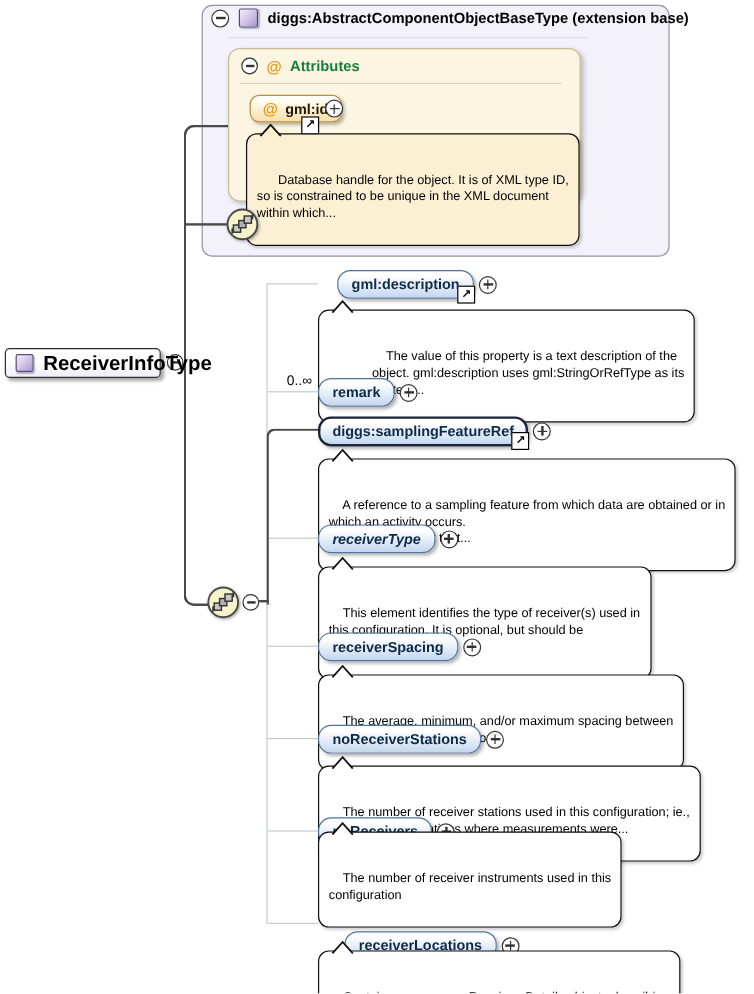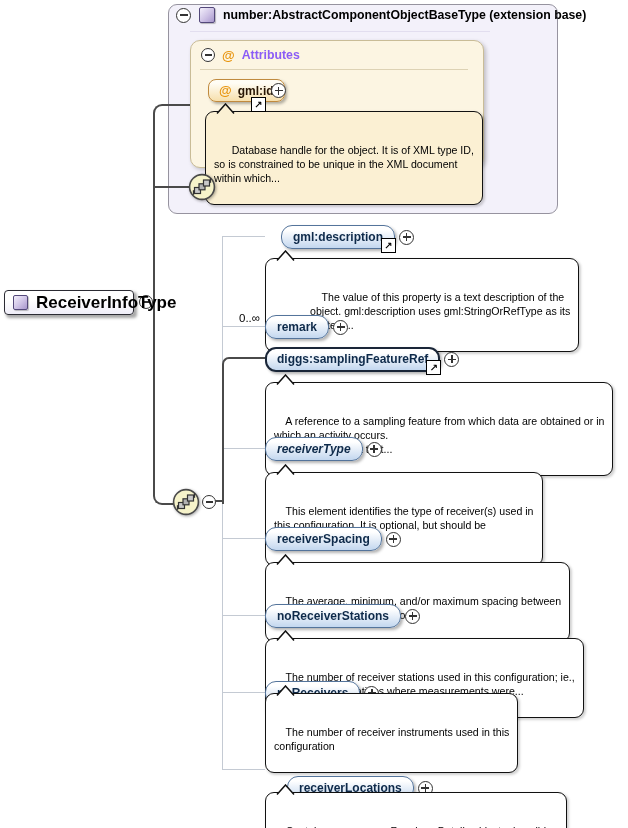--- a/index.html
+++ b/index.html
@@ -32,21 +32,21 @@
   .base-title .txt{font-size:12.3px;font-weight:bold;color:#000;white-space:nowrap;}
   .title-underline{position:absolute;left:190px;top:31px;width:300px;height:1px;background:#e2deef;z-index:2;}
   .ct-icon{box-sizing:border-box;width:16px;height:16px;border:1.5px solid #53487a;border-radius:2px;
            background:linear-gradient(135deg,#f3effb 0%,#cdc1e5 55%,#a796cc 100%);
            box-shadow:1px 1px 1px rgba(0,0,0,0.25);flex:0 0 auto;}
 
   
   .attr-box{position:absolute;left:190px;top:40px;width:292px;height:126px;background:#fcf5e2;
             border:1.5px solid #c9bc97;border-radius:10px;box-shadow:2px 2px 4px rgba(0,0,0,0.22);z-index:3;}
   .attr-head{position:absolute;left:10px;top:7px;display:flex;align-items:center;gap:7px;}
-  .attr-head .txt{font-size:12.3px;font-weight:bold;color:#8b5cf6;}
+  .attr-head .txt{font-size:12.3px;font-weight:bold;color:#15803d;}
   .at{color:#e8950f;font-weight:bold;font-size:13px;line-height:1;}
   .attr-sep{position:absolute;left:9px;top:28px;width:268px;height:1px;background:#ddd2b4;}
   .attr-pill{position:absolute;left:17px;top:38px;display:inline-flex;align-items:center;gap:6px;
              padding:3.5px 10px;border-radius:8px;border:1.5px solid #c08a3e;
              background:linear-gradient(#fffdf5 15%,#f6dfac 100%);
              box-shadow:2px 2px 3px rgba(0,0,0,0.3);font-size:12px;font-weight:bold;color:#271503;white-space:nowrap;}
   .attr-plus{left:80px;top:42px;width:15px;height:15px;z-index:5;}
 
   
   .ref{box-sizing:border-box;width:15px;height:15px;background:#fff;border:1.9px solid #000;
@@ -98,21 +98,21 @@
   <div class="line stub" style="top:692px"></div>
   <div class="line stub" style="top:769px"></div>
   <div class="line dark-path"></div>
   <div class="line dark-ministub"></div>
 
   <div class="base-box"></div>
   <div class="title-underline"></div>
   <div class="base-title">
     <span class="circ" style="width:15px;height:15px;"></span>
     <span class="ct-icon"></span>
-    <span class="txt">number:AbstractComponentObjectBaseType (extension base)</span>
+    <span class="txt">diggs:AbstractComponentObjectBaseType (extension base)</span>
   </div>
 
   <div class="attr-box">
     <div class="attr-head">
       <span class="circ"></span>
       <span class="at">@</span>
       <span class="txt">Attributes</span>
     </div>
     <div class="attr-sep"></div>
     <div class="attr-pill">

